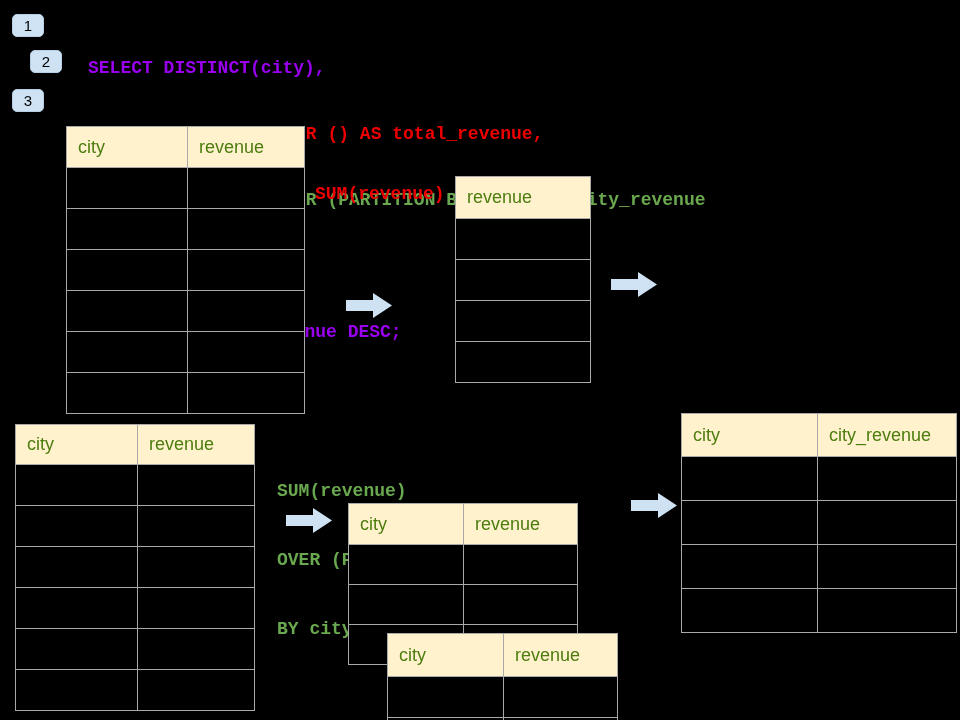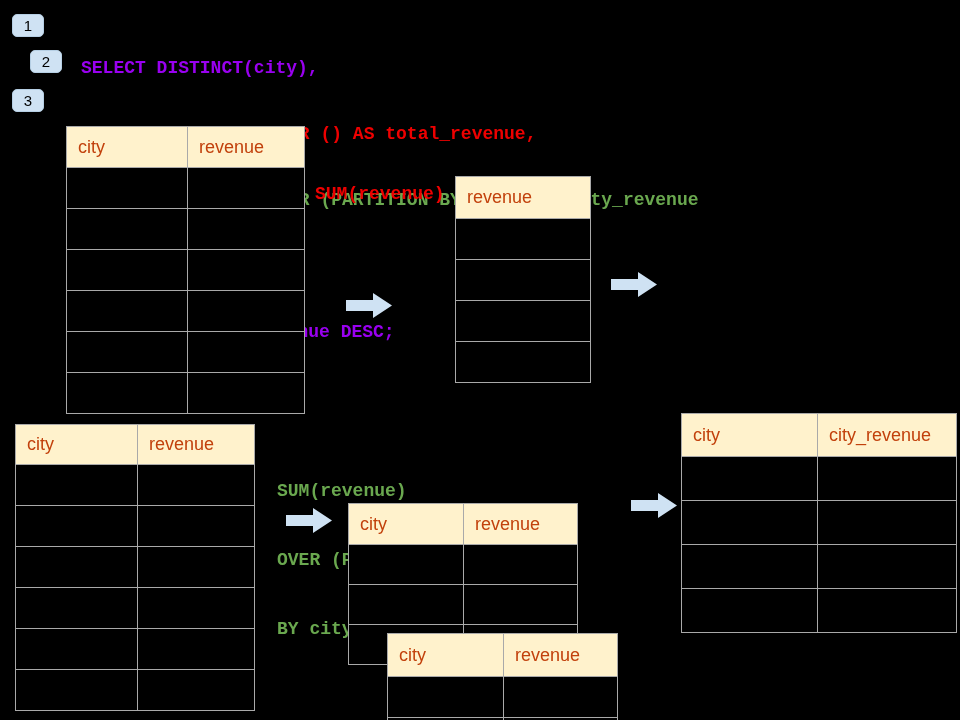--- a/index.html
+++ b/index.html
@@ -8,21 +8,21 @@
 
   
   .badge{position:absolute;width:30px;height:21px;background:#cfe2f3;border:1px solid #b6cfe4;
          border-radius:5px;color:#000;font-size:15px;display:flex;align-items:center;
          justify-content:center;line-height:1;}
   .badge1{left:12px;top:14px;}
   .badge2{left:30px;top:50px;}
   .badge3{left:12px;top:89px;}
 
   
-  .code{position:absolute;left:81px;top:13px;font-family:"Liberation Mono","DejaVu Sans Mono",monospace;
+  .code{position:absolute;left:88px;top:13px;font-family:"Liberation Mono","DejaVu Sans Mono",monospace;
         font-weight:bold;font-size:18px;line-height:22px;white-space:pre;}
   .code .ln{height:22px;}
   .ind1{margin-left:22px;}
   .ind2{margin-left:45px;}
   .c-purple{color:#9900f0;}
   .c-red{color:#ee0000;}
   .c-green{color:#6aa84f;}
   .c-note{color:#8b21d8;}
 
   
@@ -31,21 +31,21 @@
 
   
   .annot{position:absolute;font-family:"Liberation Mono","DejaVu Sans Mono",monospace;
          font-weight:bold;font-size:18px;line-height:23px;white-space:pre;}
   .annot-total{left:315px;top:137px;}
   .annot-part{left:277px;top:434px;}
 
   
   table.dtable{position:absolute;border-collapse:collapse;table-layout:fixed;}
   .dtable td{border:1px solid #a9a9a9;padding:0;}
-  .dtable td.th{background:#fff2cc;color:#c2410c;font-size:18px;padding-left:11px;vertical-align:middle;}
+  .dtable td.th{background:#fff2cc;color:#4d7c0f;font-size:18px;padding-left:11px;vertical-align:middle;}
   .dtable td.cell{background:#000;}
 
   .t1{left:66px;top:126px;}   .t1 td.th{height:40px;} .t1 td.cell{height:40px;}
   .trev{left:455px;top:176px;}.trev td.th{height:41px;} .trev td.cell{height:40px;}
   .t2{left:15px;top:424px;}   .t2 td.th{height:39px;} .t2 td.cell{height:40px;}
   .t3{left:348px;top:503px;}  .t3 td.th{height:40px;} .t3 td.cell{height:39px;}
   .t4{left:387px;top:633px;z-index:5;}.t4 td.th{height:42px;} .t4 td.cell{height:40px;}
   .t5{left:681px;top:413px;}  .t5 td.th{height:42px;} .t5 td.cell{height:43px;}
 
   

